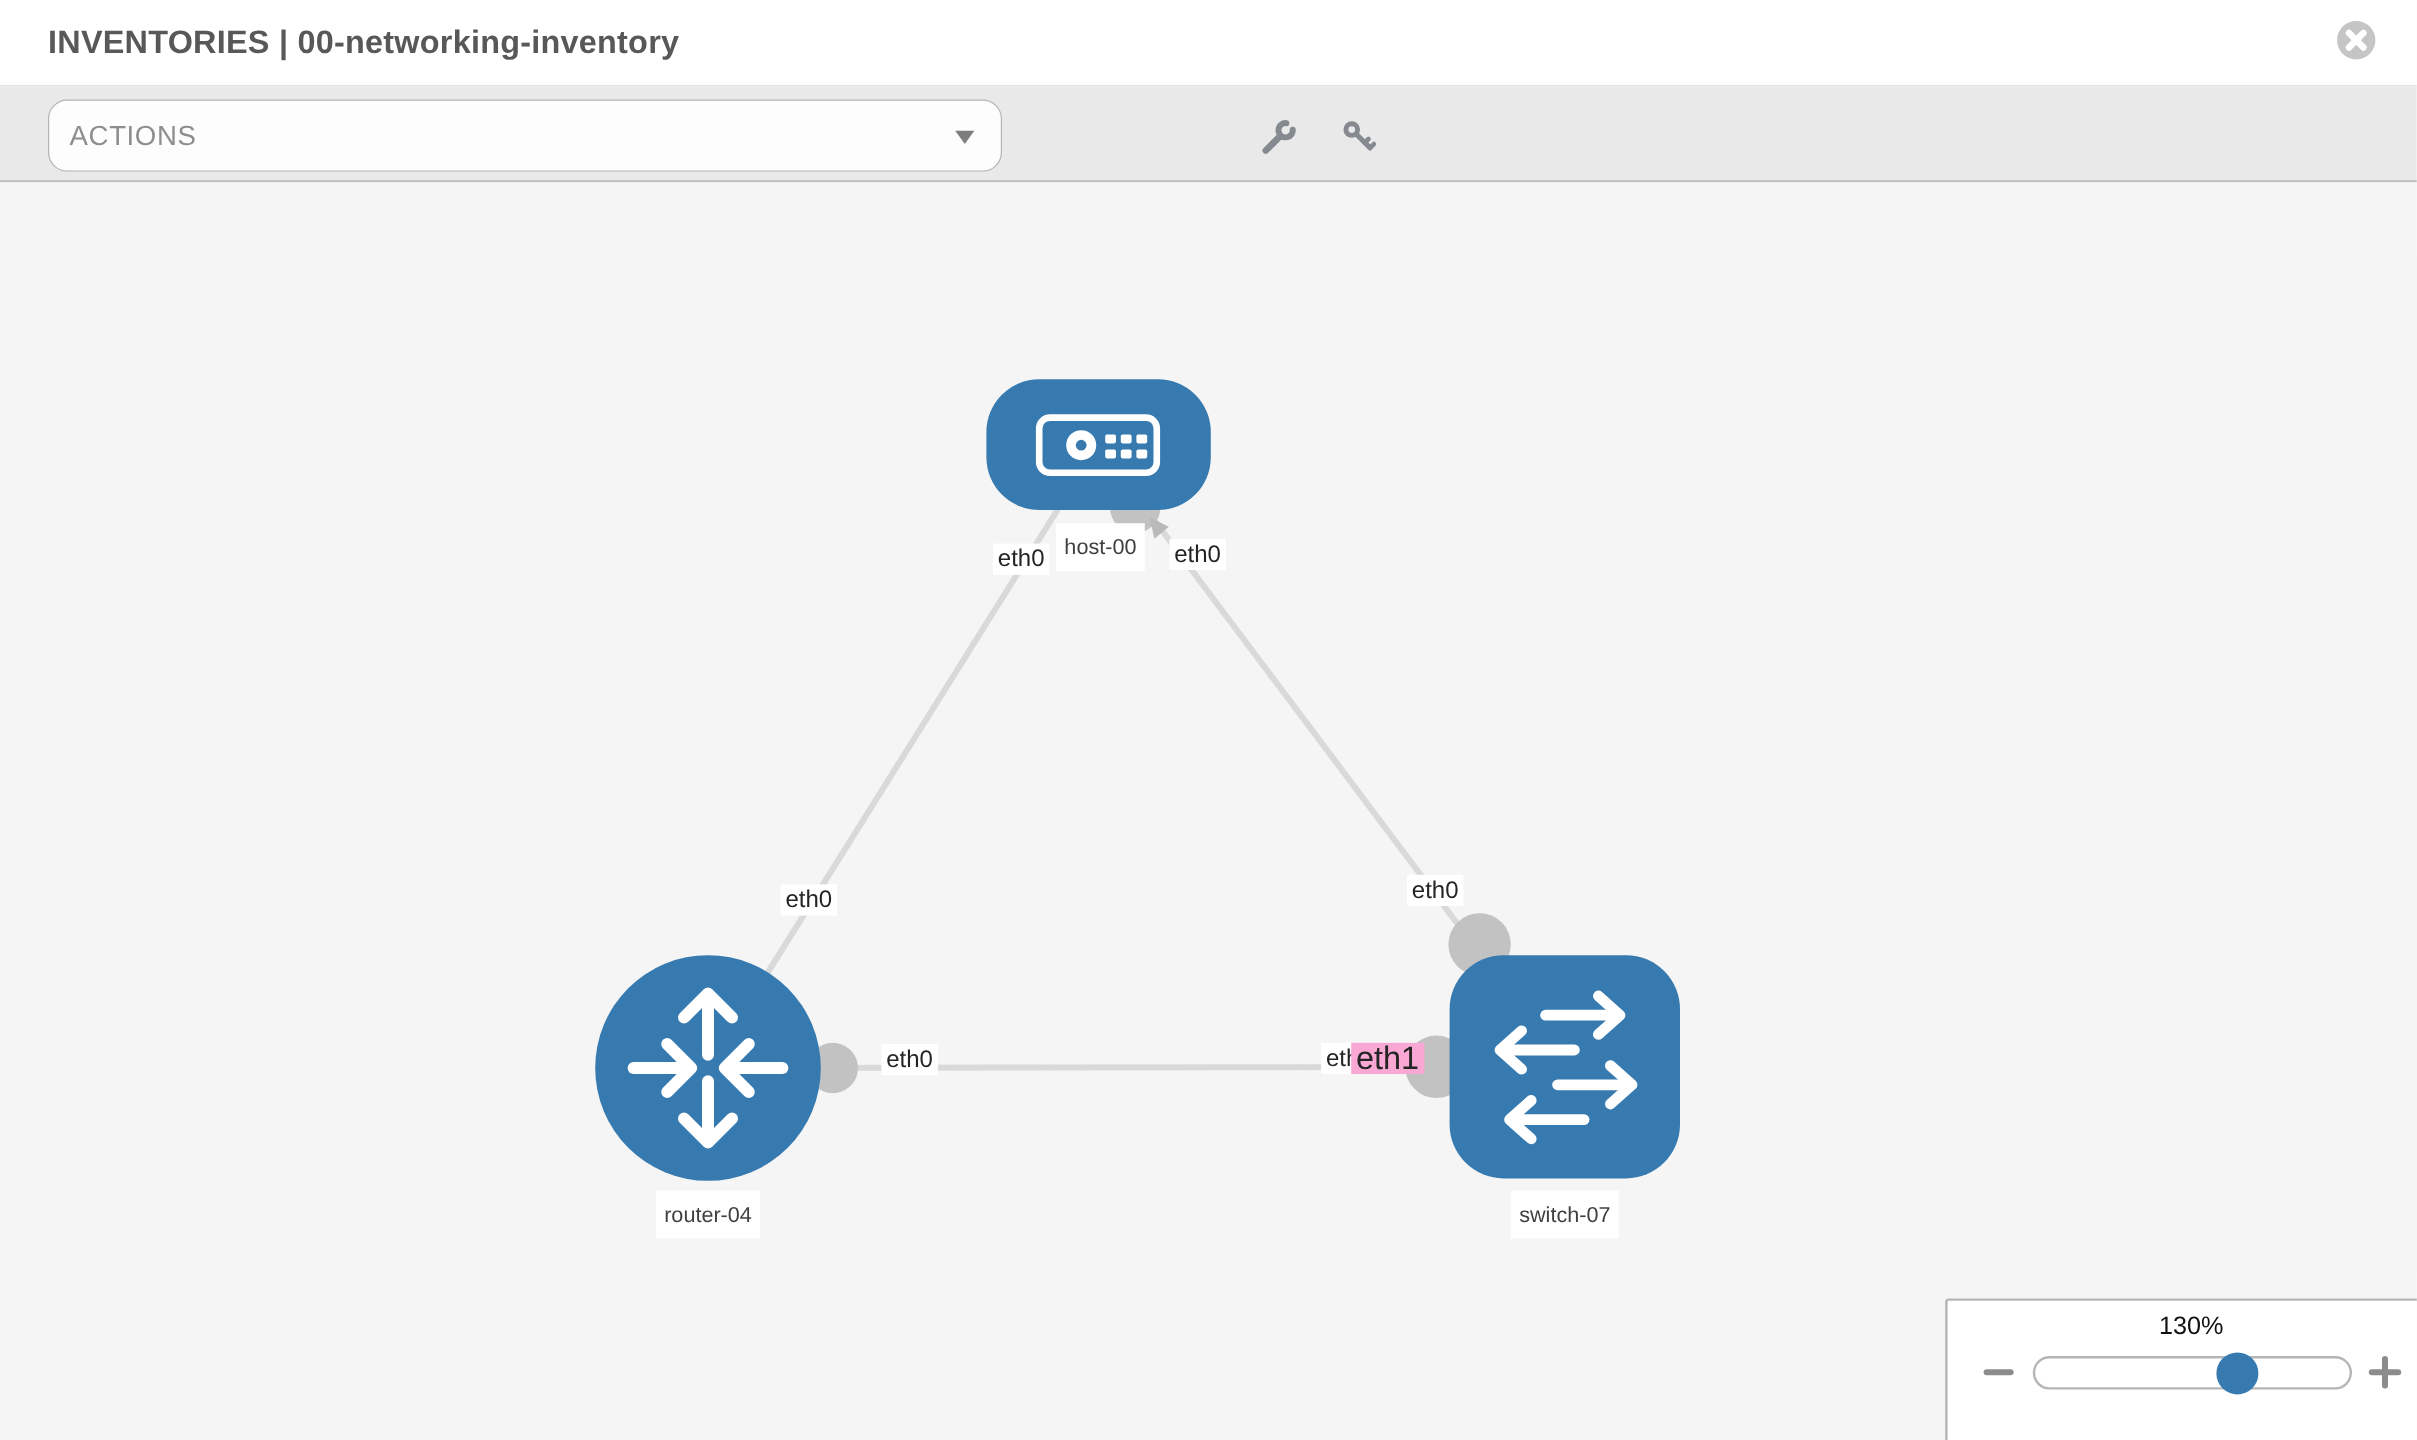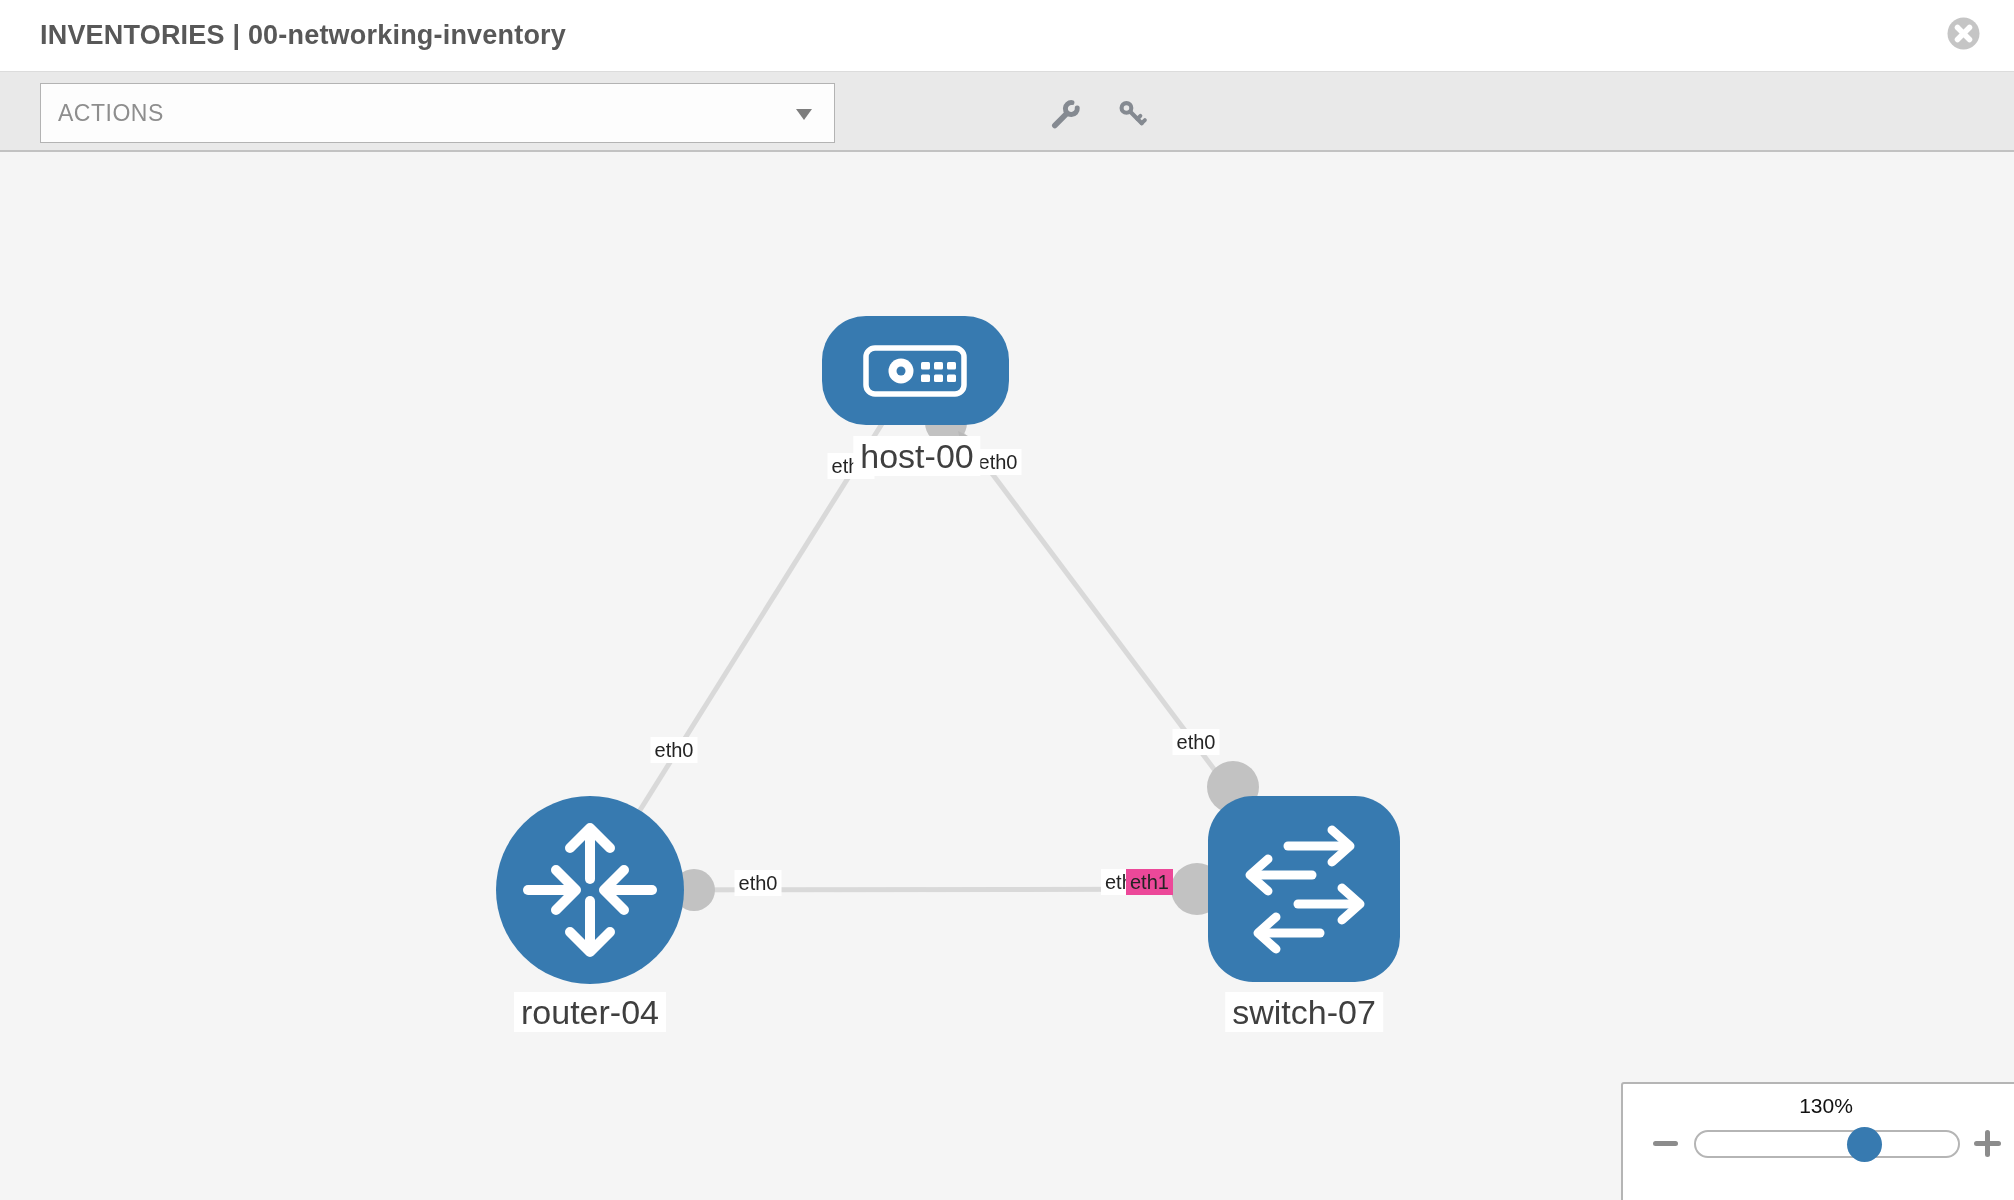--- a/index.html
+++ b/index.html
@@ -19,53 +19,53 @@
     font-size:27px;font-weight:bold;color:#585858;letter-spacing:0.2px;
   }
   .close-btn{position:absolute;right:34px;top:17px;width:33px;height:33px;cursor:pointer;}
   
   .toolbar{
     position:absolute;left:0;top:72px;width:2014px;height:80px;background:#e9e9e9;
     border-bottom:2px solid #c2c2c2;box-sizing:border-box;
   }
   .select-box{
     position:absolute;top:11px;height:60px;background:#fdfdfd;
-    border:1px solid #b3b3b3;border-radius:0;box-sizing:border-box;
+    border:1px solid #b3b3b3;border-radius:16px;box-sizing:border-box;
     font-size:23px;color:#8e8e8e;letter-spacing:0.5px;
   }
   .select-label{position:absolute;left:17px;top:0;line-height:58px;}
   .select-caret{
     position:absolute;right:22px;top:25px;width:0;height:0;
     border-left:8px solid transparent;border-right:8px solid transparent;
     border-top:11px solid #7d7d7d;
   }
   .tool-icon{position:absolute;top:25px;width:34px;height:34px;}
   
   .canvas{
     position:absolute;left:0;top:152px;width:2014px;height:1048px;background:#f5f5f5;
   }
   .topology-svg{position:absolute;left:0;top:0;}
   .node-label{
     position:absolute;transform:translate(-50%,-50%);
-    background:#ffffff;color:#3f3f3f;font-size:34px;line-height:34px;
+    background:#ffffff;color:#3f3f3f;font-size:18px;line-height:34px;
     padding:3px 7px;white-space:nowrap;
   }
   .iface-label{
     position:absolute;transform:translate(-50%,-50%);
     background:#ffffff;color:#242424;font-size:20px;line-height:24px;
     padding:1px 4px;white-space:nowrap;
   }
   .iface-pair{position:absolute;height:28px;}
   .iface-pair .back{
     position:absolute;left:0;top:0;background:#ffffff;color:#242424;
     font-size:20px;line-height:24px;padding:1px 4px;white-space:nowrap;z-index:1;
   }
   .iface-pair .front{
-    position:absolute;left:25px;top:0;background:#ec4899;color:#242424;
-    font-size:20px;line-height:24px;padding:1px 4px;white-space:nowrap;z-index:2;
+    position:absolute;left:25px;top:0;background:#f9a8d4;color:#242424;
+    font-size:27px;line-height:24px;padding:1px 4px;white-space:nowrap;z-index:2;
   }
   
   .zoom-panel{
     position:absolute;left:1621px;top:930px;width:420px;height:290px;
     background:#ffffff;border:2px solid #b5b5b5;border-radius:3px;box-sizing:border-box;
   }
   .zoom-value{
     position:absolute;left:0;top:10px;width:406px;text-align:center;
     font-size:21px;color:#111111;
   }

